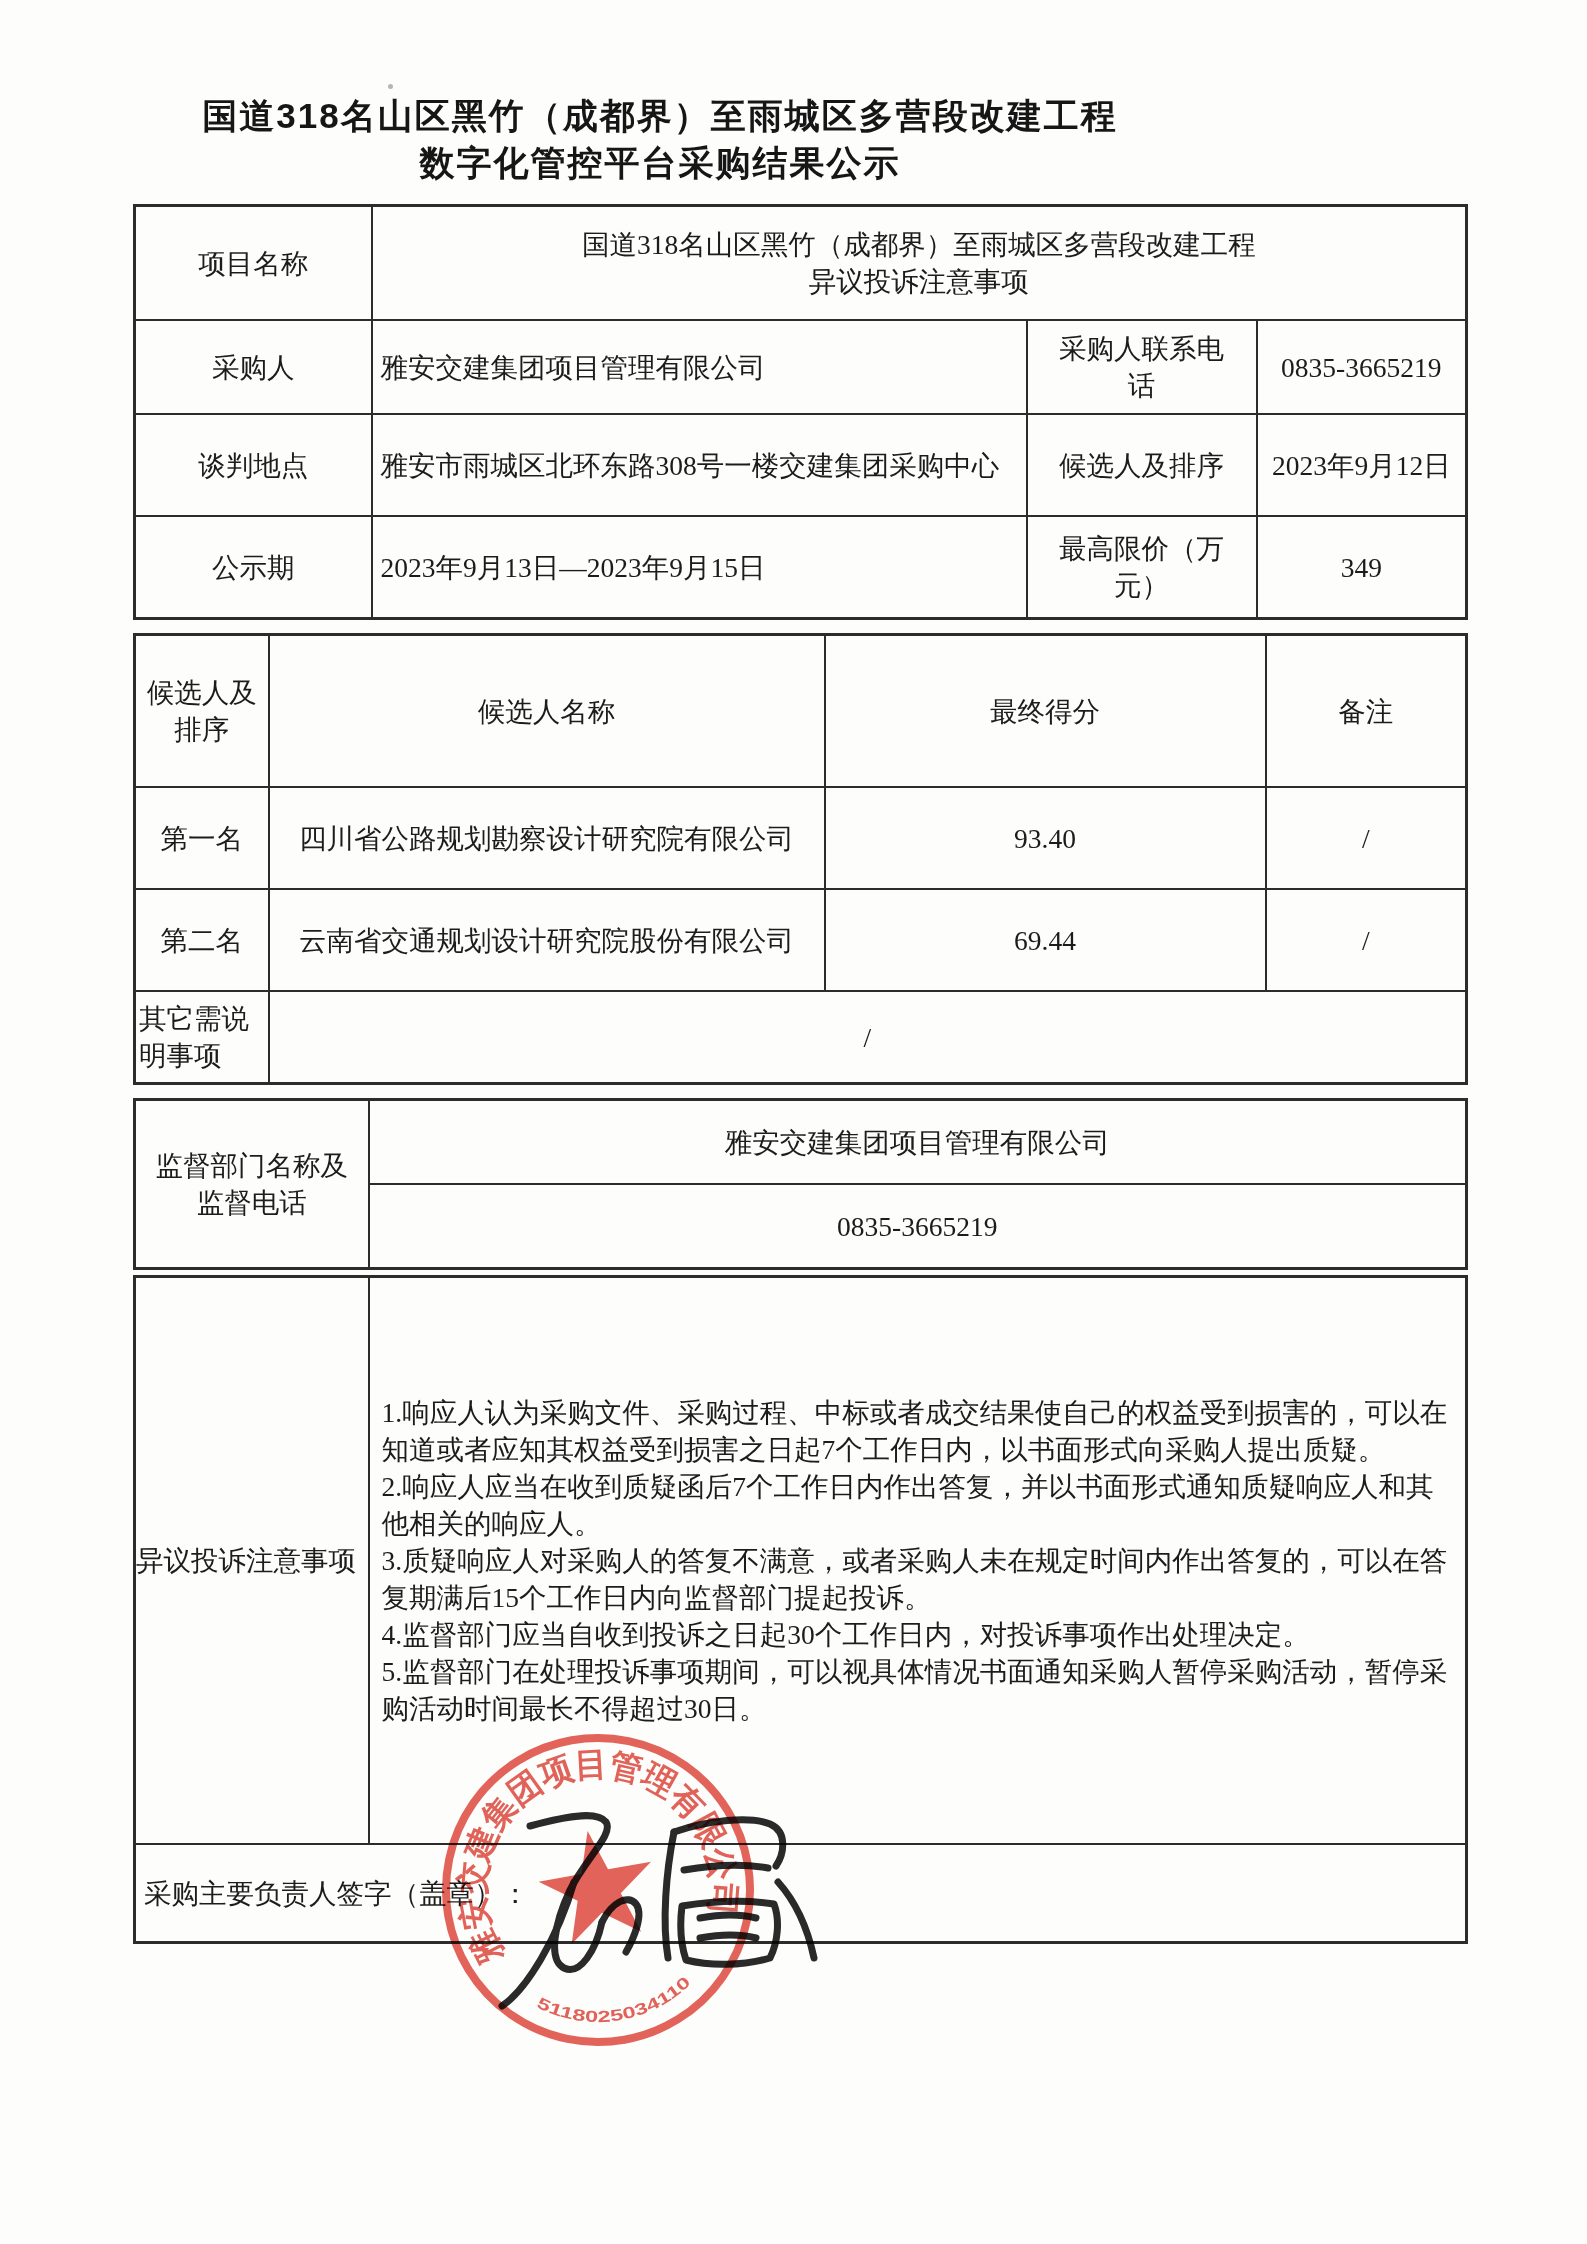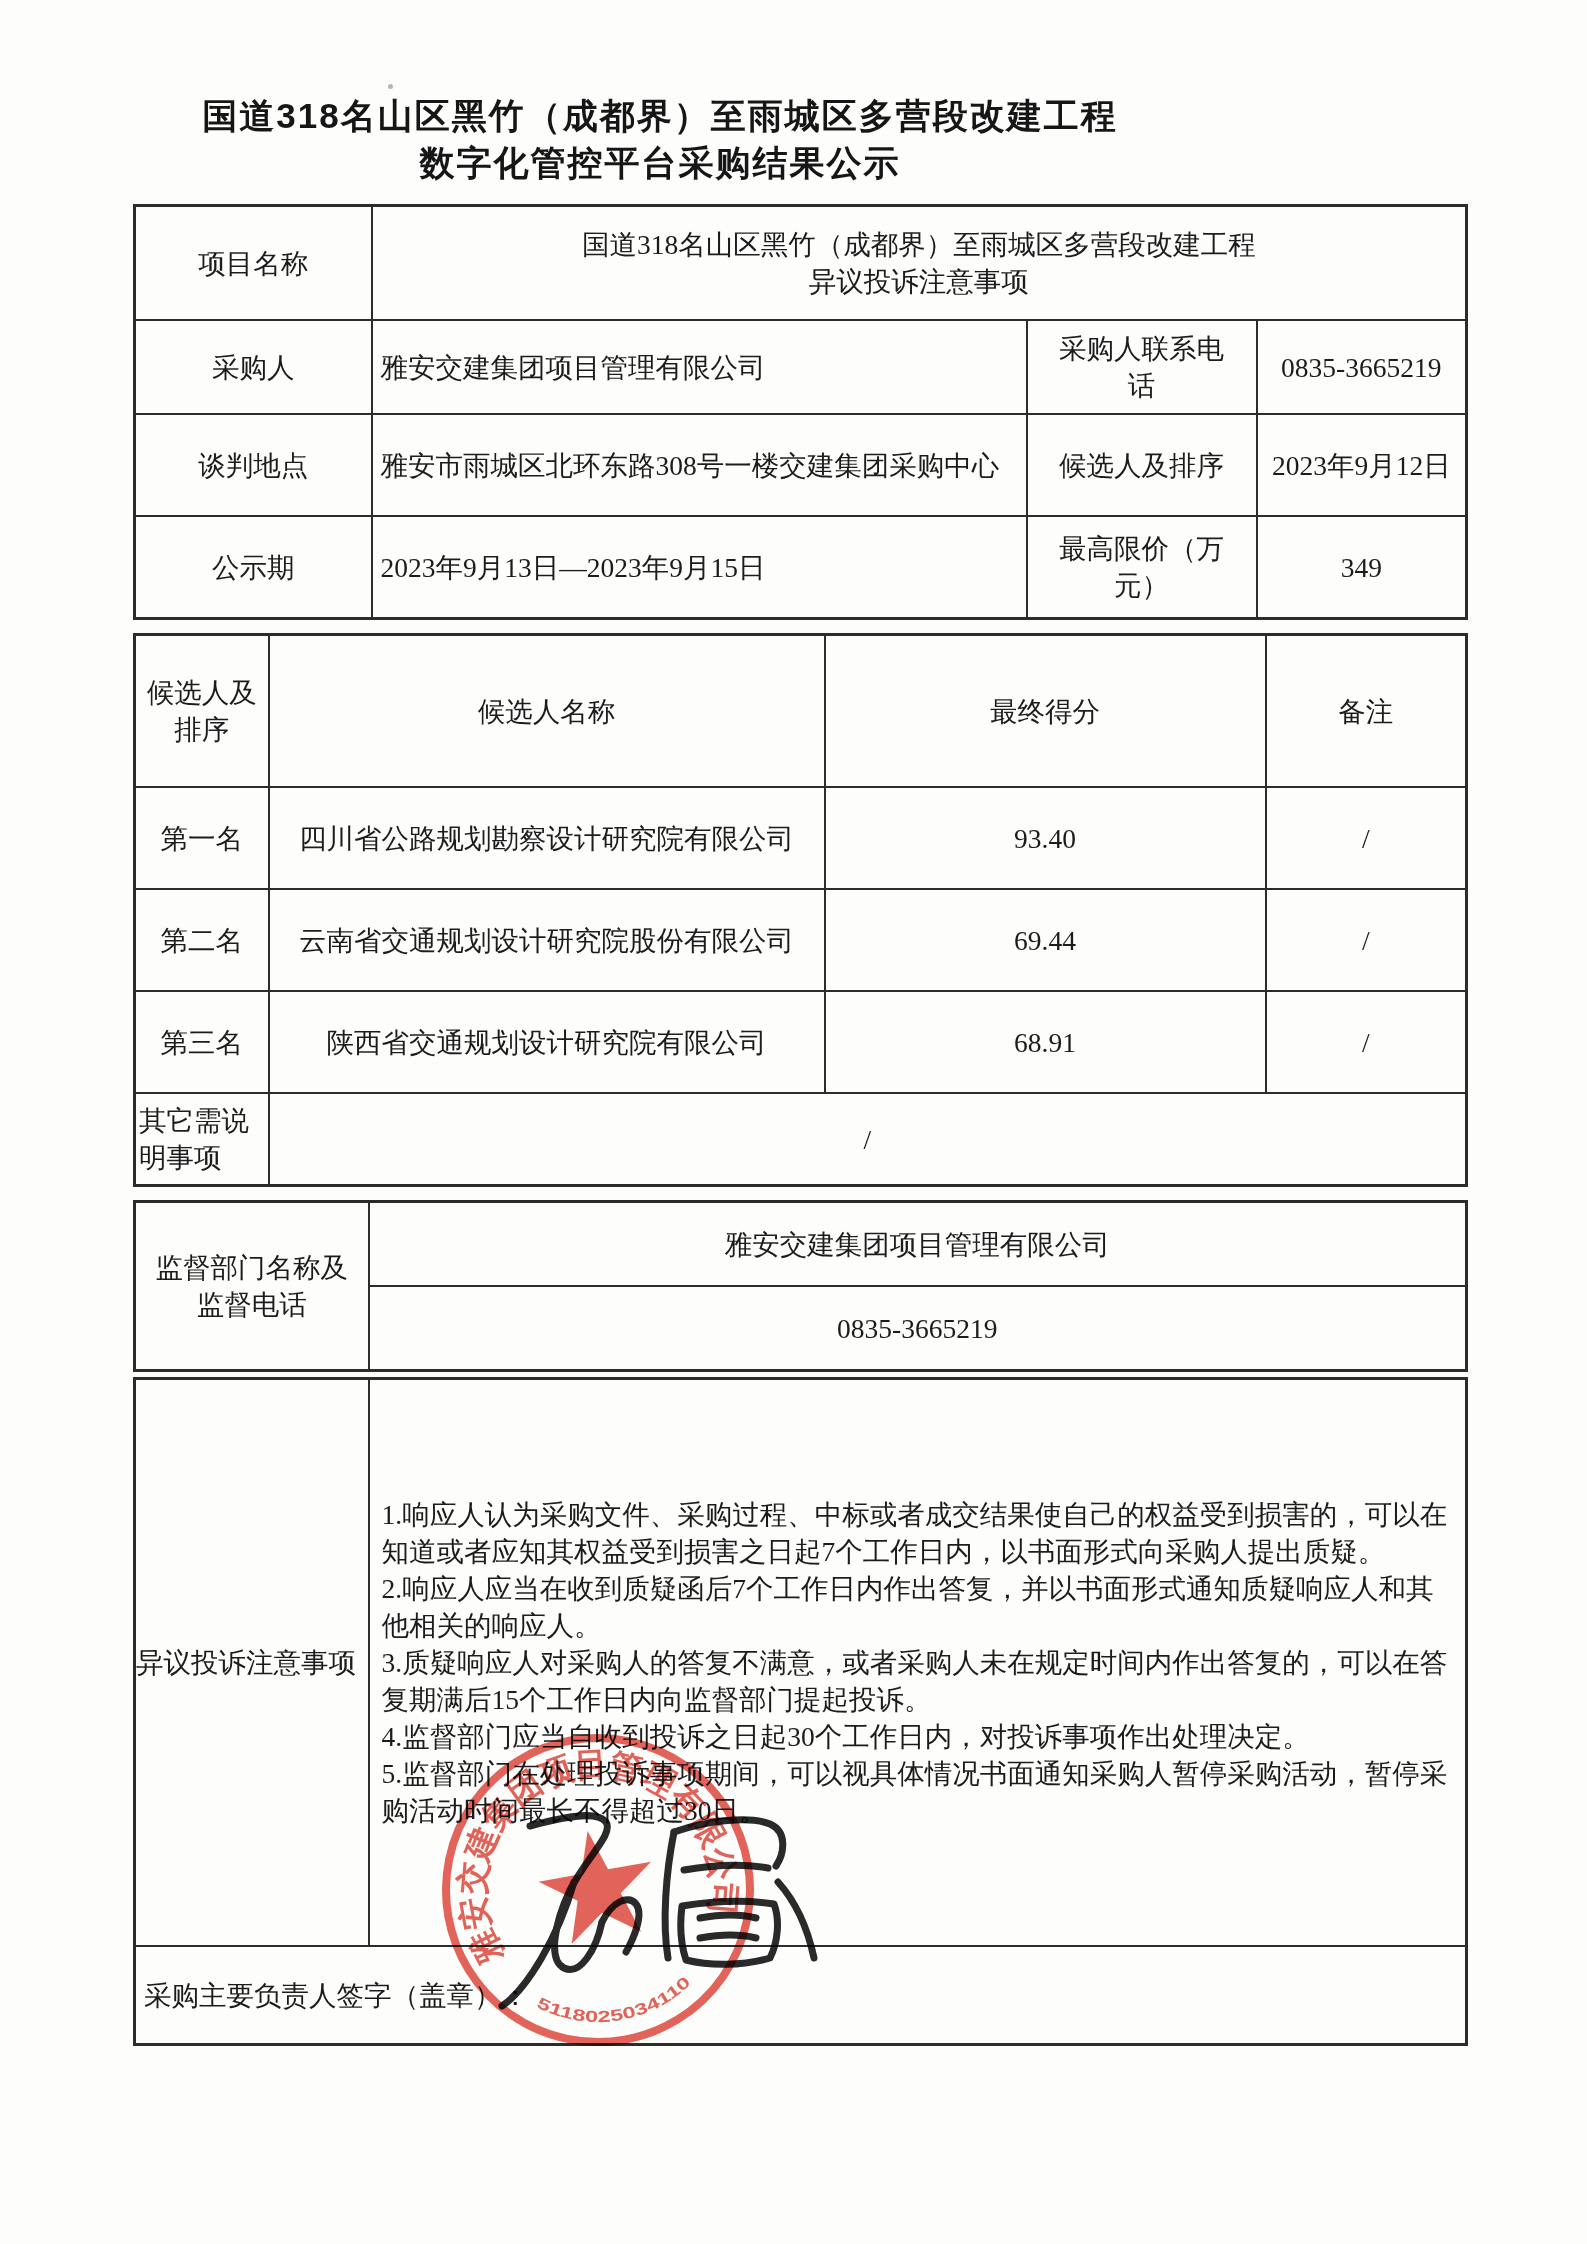--- a/index.html
+++ b/index.html
@@ -108,26 +108,20 @@
       <td class="c">四川省公路规划勘察设计研究院有限公司</td>
       <td class="c">93.40</td>
       <td class="c">/</td>
     </tr>
     <tr class="cand">
       <td class="c" style="padding:4px 2px;">第二名</td>
       <td class="c">云南省交通规划设计研究院股份有限公司</td>
       <td class="c">69.44</td>
       <td class="c">/</td>
     </tr>
-    <tr class="cand">
-      <td class="c" style="padding:4px 2px;">第三名</td>
-      <td class="c">陕西省交通规划设计研究院有限公司</td>
-      <td class="c">68.91</td>
-      <td class="c">/</td>
-    </tr>
     <tr class="other">
       <td class="l" style="padding:4px 3px;">其它需说明事项</td>
       <td class="c" colspan="3">/</td>
     </tr>
   </tbody>
     </table>
 
   <table class="tblC">
     <colgroup>
         <col style="width:234px">

